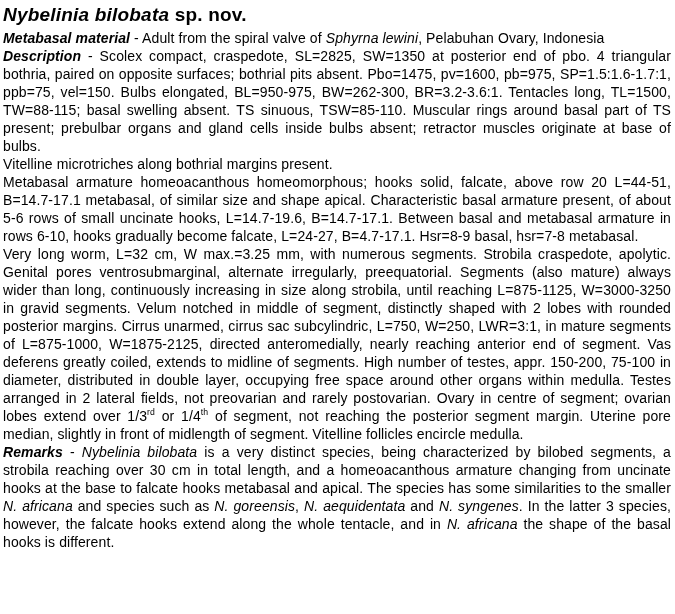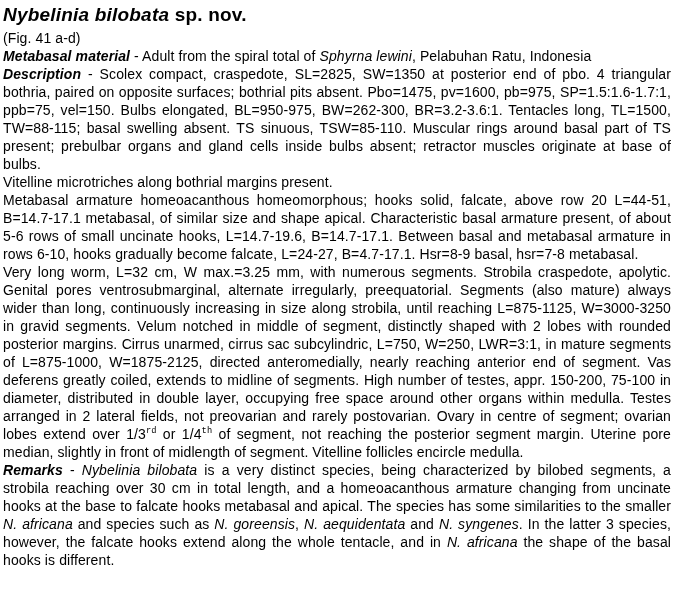--- a/index.html
+++ b/index.html
@@ -27,32 +27,31 @@
   .para {
     font-size: 14px;
     line-height: 18px;
     margin: 0;
     text-align: justify;
     letter-spacing: 0.1px;
   }
   .seg-bi { font-weight: 700; font-style: italic; }
   .seg-b  { font-weight: 700; }
   .seg-i  { font-style: italic; margin-top: 32px; }
-  .seg-sup { vertical-align: super; font-size: 0.62em; line-height: 0; font-family: Liberation Mono, monospace; }
+  .seg-sup { vertical-align: super; font-size: 0.62em; line-height: 0; }
 </style>
 </head>
 <body>
 
 <div class="doc">
   <h1 class="title"><span class="seg-bi">Nybelinia bilobata</span><span class="seg-b"> sp. nov.</span></h1>
 
-  <p class="para"><span>(Fig. 41 a-d)</span></p>
 
 
-  <p class="para"><span class="seg-bi">Metabasal material</span><span> - Adult from the spiral total of </span><span class="seg-i">Sphyrna lewini</span><span>, Pelabuhan Ratu, Indonesia</span></p>
+  <p class="para"><span class="seg-bi">Metabasal material</span><span> - Adult from the spiral valve of </span><span class="seg-i">Sphyrna lewini</span><span>, Pelabuhan Ovary, Indonesia</span></p>
 
   <p class="para"><span class="seg-bi">Description</span><span> - Scolex compact, craspedote, SL=2825, SW=1350 at posterior end of pbo. 4 triangular bothria, paired on opposite surfaces; bothrial pits absent. Pbo=1475, pv=1600, pb=975, SP=1.5:1.6-1.7:1, ppb=75, vel=150. Bulbs elongated, BL=950-975, BW=262-300, BR=3.2-3.6:1. Tentacles long, TL=1500, TW=88-115; basal swelling absent. TS sinuous, TSW=85-110. Muscular rings around basal part of TS present; prebulbar organs and gland cells inside bulbs absent; retractor muscles originate at base of bulbs.</span></p>
 
   <p class="para"><span>Vitelline microtriches along bothrial margins present.</span></p>
 
   <p class="para"><span>Metabasal armature homeoacanthous homeomorphous; hooks solid, falcate, above row 20 L=44-51, B=14.7-17.1 metabasal, of similar size and shape apical. Characteristic basal armature present, of about 5-6 rows of small uncinate hooks, L=14.7-19.6, B=14.7-17.1. Between basal and metabasal armature in rows 6-10, hooks gradually become falcate, L=24-27, B=4.7-17.1. Hsr=8-9 basal, hsr=7-8 metabasal.</span></p>
 
   <p class="para"><span>Very long worm, L=32 cm, W max.=3.25 mm, with numerous segments. Strobila craspedote, apolytic. Genital pores ventrosubmarginal, alternate irregularly, preequatorial. Segments (also mature) always wider than long, continuously increasing in size along strobila, until reaching L=875-1125, W=3000-3250 in gravid segments. Velum notched in middle of segment, distinctly shaped with 2 lobes with rounded posterior margins. Cirrus unarmed, cirrus sac subcylindric, L=750, W=250, LWR=3:1, in mature segments of L=875-1000, W=1875-2125, directed anteromedially, nearly reaching anterior end of segment. Vas deferens greatly coiled, extends to midline of segments. High number of testes, appr. 150-200, 75-100 in diameter, distributed in double layer, occupying free space around other organs within medulla. Testes arranged in 2 lateral fields, not preovarian and rarely postovarian. Ovary in centre of segment; ovarian lobes extend over 1/3</span><span class="seg-sup">rd</span><span> or 1/4</span><span class="seg-sup">th</span><span> of segment, not reaching the posterior segment margin. Uterine pore median, slightly in front of midlength of segment. Vitelline follicles encircle medulla.</span></p>
 
   <p class="para"><span class="seg-bi">Remarks</span><span> - </span><span class="seg-i">Nybelinia bilobata</span><span> is a very distinct species, being characterized by bilobed segments, a strobila reaching over 30 cm in total length, and a homeoacanthous armature changing from uncinate hooks at the base to falcate hooks metabasal and apical. The species has some similarities to the smaller </span><span class="seg-i">N. africana</span><span> and species such as </span><span class="seg-i">N. goreensis</span><span>, </span><span class="seg-i">N. aequidentata</span><span> and </span><span class="seg-i">N. syngenes</span><span>. In the latter 3 species, however, the falcate hooks extend along the whole tentacle, and in </span><span class="seg-i">N. africana</span><span> the shape of the basal hooks is different.</span></p>

